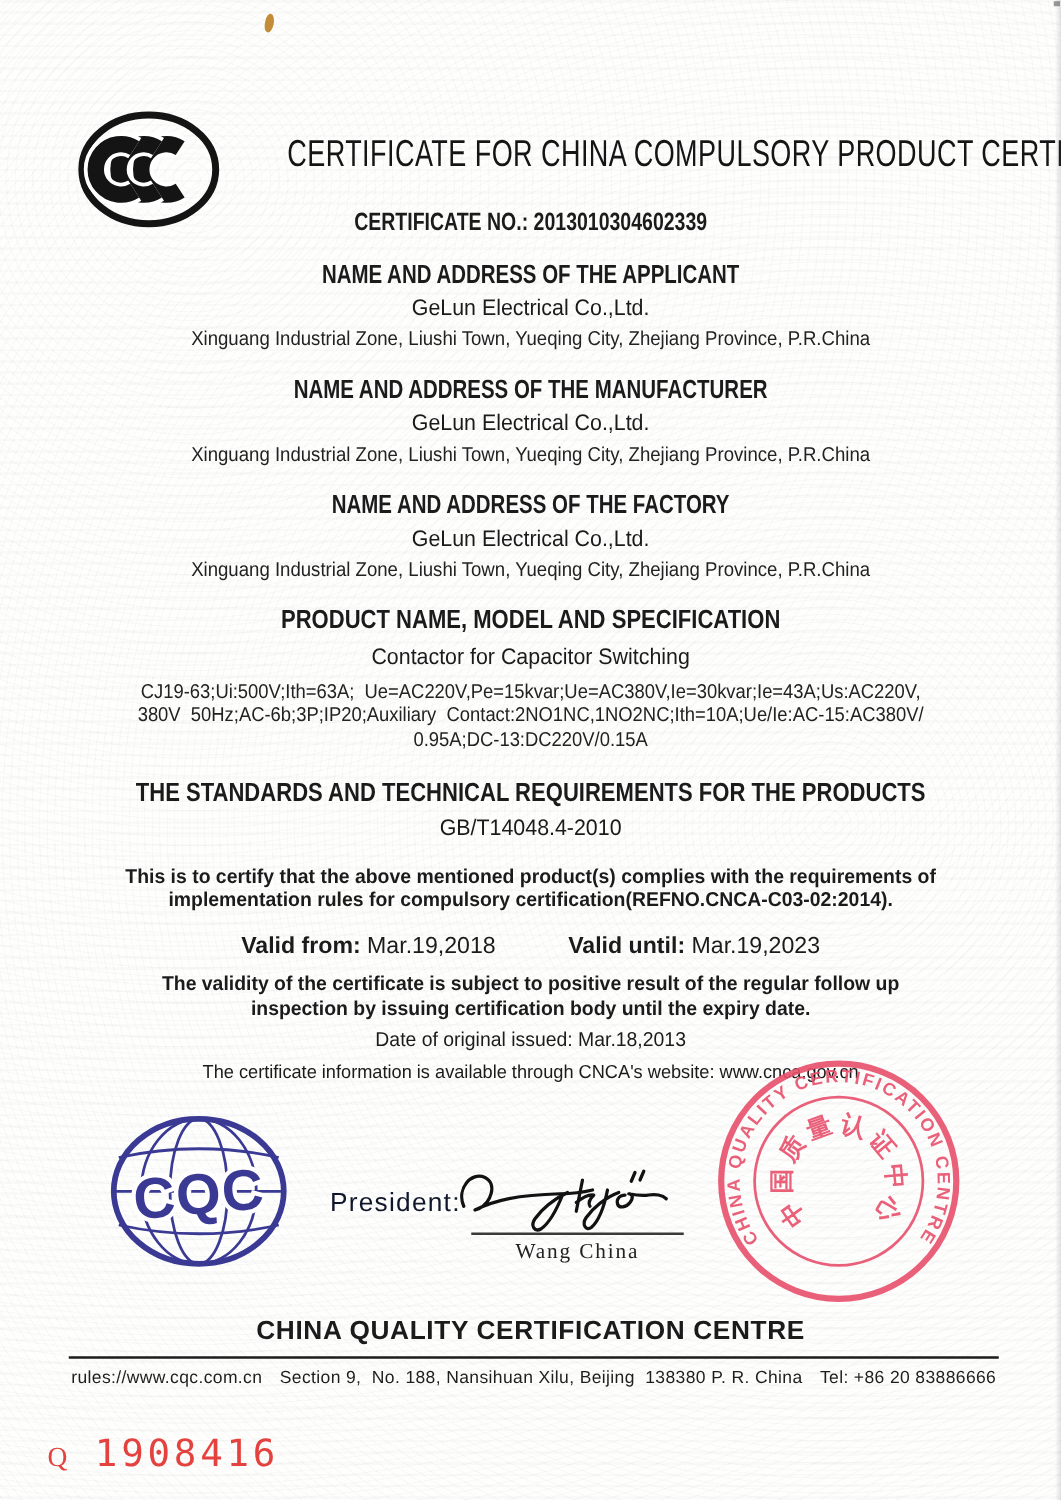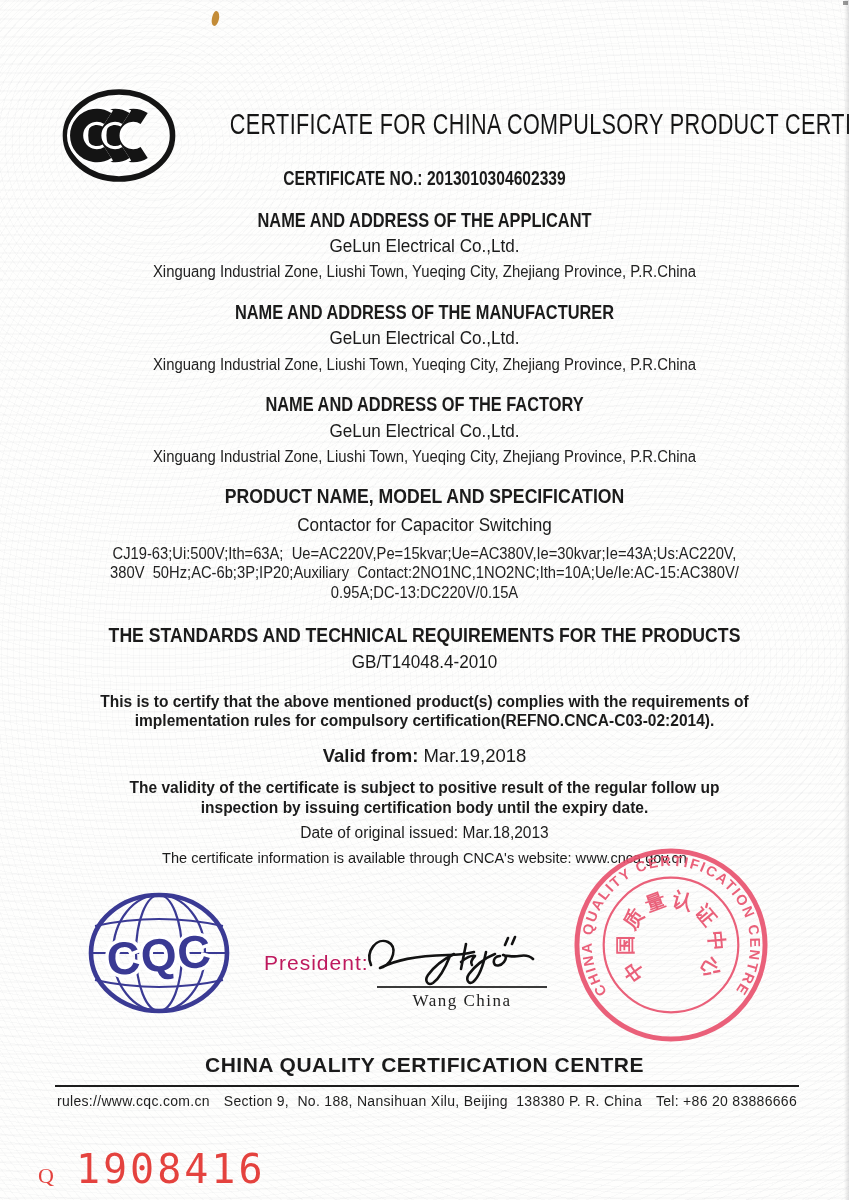--- a/index.html
+++ b/index.html
@@ -35,37 +35,37 @@
   .t-p16    {font-size:16px;transform:scaleX(.97);}
   .t-p15    {font-size:15px;transform:scaleX(.97);}
 
   .valid-row{position:absolute;left:0;right:0;top:745px;display:flex;justify-content:center;gap:58px;
     font-size:18.5px;white-space:pre;}
   .valid-row b{font-weight:700;}
 
   .ccc-logo{position:absolute;left:60px;top:87px;width:118px;height:97px;}
   .cqc-logo{position:absolute;left:86px;top:890px;width:146px;height:126px;}
 
-  .president-label{position:absolute;left:264px;top:951px;font-size:21px;letter-spacing:1px;color:#be185d;}
+  .president-label{position:absolute;left:264px;top:951px;font-size:21px;letter-spacing:1px;color:#0f172a;}
   .signature-svg{position:absolute;left:362px;top:926px;width:192px;height:64px;}
   .sig-line{position:absolute;left:377px;top:986px;width:170px;height:2px;background:#3a3a3a;}
   .sig-name{position:absolute;left:377px;top:991px;width:170px;text-align:center;
     font-family:"Liberation Serif", serif;font-size:17px;letter-spacing:1.5px;color:#222;}
 
   .stamp{position:absolute;left:572px;top:846px;width:198px;height:198px;opacity:.9;}
 
   .org-name{position:absolute;left:0;right:0;top:1053px;text-align:center;
     font-size:21px;font-weight:700;letter-spacing:.5px;white-space:pre;}
   .footer-rule{position:absolute;left:55px;right:50px;top:1085px;height:2px;background:#1d1d1d;}
   .footer-row{position:absolute;left:57px;right:52px;top:1093px;display:flex;
     justify-content:space-between;align-items:baseline;font-size:14px;letter-spacing:.3px;
     white-space:pre;color:#1e1e1e;}
   .serial{position:absolute;left:38px;top:1146px;display:flex;align-items:baseline;color:#e4423e;}
   .serial .q{font-family:"Liberation Serif", serif;font-size:22px;margin-right:22px;}
-  .serial .num{font-family:"DejaVu Sans Mono", monospace;font-size:40px;letter-spacing:3px;}
+  .serial .num{font-family:"DejaVu Sans Mono", monospace;font-size:30px;letter-spacing:3px;}
 </style>
 </head>
 <body>
 
 <div class="page">
   <div class="texture"></div>
   <div class="ink-speck"></div>
   <div class="corner-speck"></div>
 
   <svg class="ccc-logo" viewBox="0 0 116 96">
@@ -103,20 +103,21 @@
   <div class="l t-spec" style="top:584px;">0.95A;DC-13:DC220V/0.15A</div>
 
   <div class="l t-h-wide" style="top:623px;">THE STANDARDS AND TECHNICAL REQUIREMENTS FOR THE PRODUCTS</div>
   <div class="l t-name" style="top:652px;">GB/T14048.4-2010</div>
 
   <div class="l t-b16" style="top:693px;">This is to certify that the above mentioned product(s) complies with the requirements of</div>
   <div class="l t-b16" style="top:712px;">implementation rules for compulsory certification(REFNO.CNCA-C03-02:2014).</div>
 
   <div class="valid-row">
     <span><b>Valid from:</b><span> Mar.19,2018</span></span>
+    <span><b>Valid until:</b><span> Mar.19,2023</span></span>
   </div>
 
   <div class="l t-b16" style="top:779px;">The validity of the certificate is subject to positive result of the regular follow up</div>
   <div class="l t-b16" style="top:799px;">inspection by issuing certification body until the expiry date.</div>
   <div class="l t-p16" style="top:824px;">Date of original issued: Mar.18,2013</div>
   <div class="l t-p15" style="top:849px;">The certificate information is available through CNCA's website: www.cnca.gov.cn</div>
 
   <svg class="cqc-logo" viewBox="0 0 146 126">
     <g stroke="#3a3a94" fill="none">
       <ellipse cx="73" cy="63" rx="68" ry="58" stroke-width="4.6"></ellipse>

